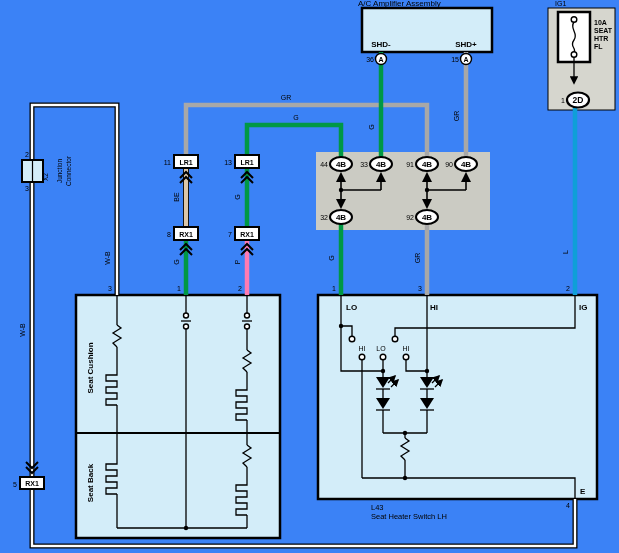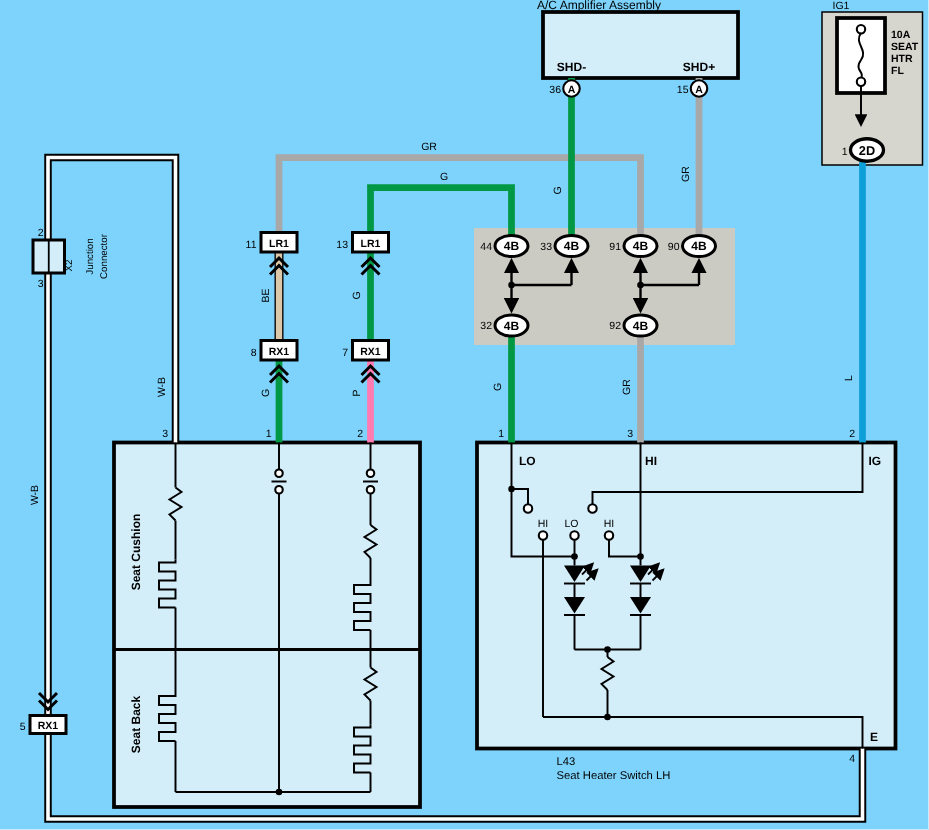--- a/index.html
+++ b/index.html
@@ -1,16 +1,16 @@
 <!DOCTYPE html>
 <html style="--green: #009845; --gray-wire: #a8a8a8; --beige: #dcc7a8; --pink: #ff7bb2; --lightblue-wire: #0f9fd8; --block-fill: #d3edf9; --junction-fill: #cbcbc3; --fusebox-fill: #d6d6ce;"><head>
 <meta charset="utf-8">
 <style>
   html,body{margin:0;padding:0;background:#fff;}
-  .stage{position:relative;width:619px;height:553px;background:#7dd3fc;overflow:hidden;}
+  .stage{position:relative;width:619px;height:553px;background:#3b82f6;overflow:hidden;}
   text{font-family:"Liberation Sans","DejaVu Sans",sans-serif;fill:#000;}
   .t65{font-size:6.5px;}
   .t7{font-size:7px;}
   .t7b{font-size:7px;font-weight:700;}
   .t75{font-size:7.5px;}
   .t8{font-size:8px;}
   .t8b{font-size:8px;font-weight:700;}
   .t85b{font-size:8.5px;font-weight:700;}
   .block{fill:var(--block-fill);stroke:#000;stroke-width:2.5;}
   .boxw{fill:#fff;stroke:#000;stroke-width:2;}

